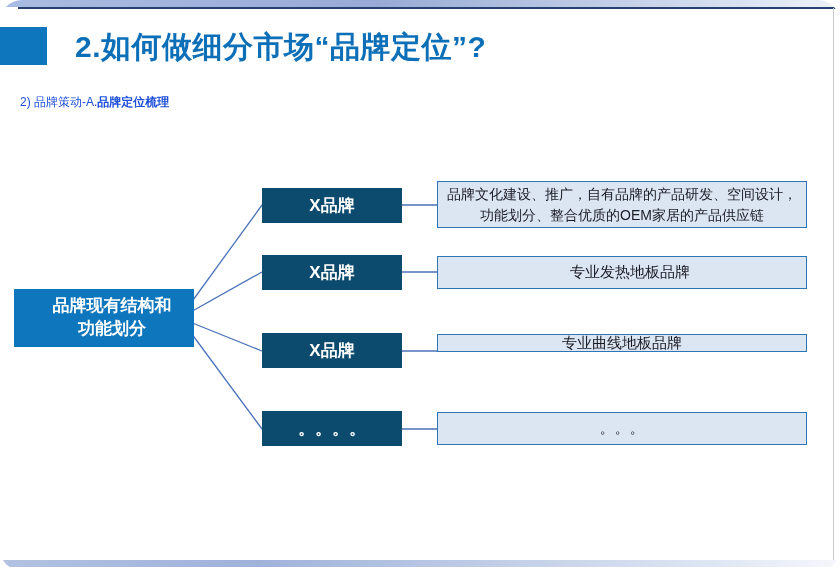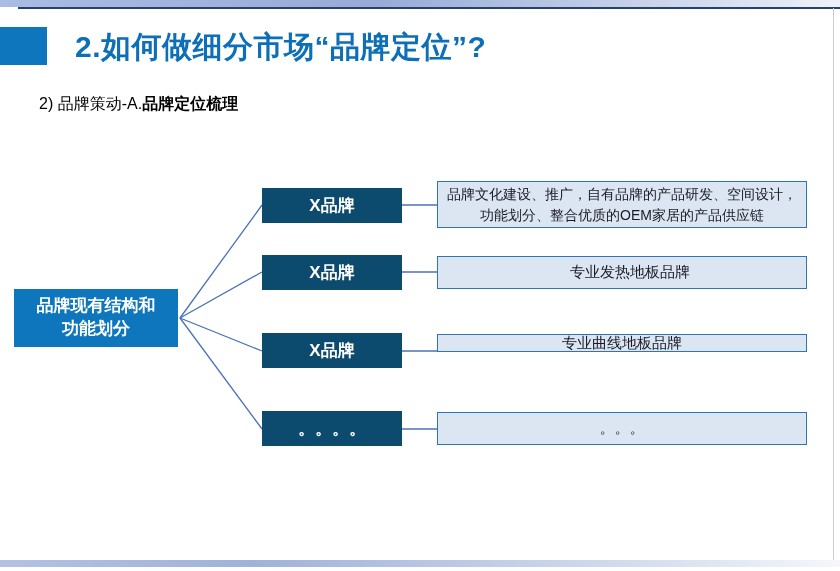--- a/index.html
+++ b/index.html
@@ -5,20 +5,21 @@
   html,body{margin:0;padding:0;}
   body{
     font-family:"Liberation Sans","DejaVu Sans",sans-serif;
     background:#ffffff;
   }
   .slide{
     position:relative;
     width:840px;height:571px;
     background:#ffffff;
     overflow:hidden;
+    border-radius:22px;
   }
   
   .top-bar{
     position:absolute;left:0;top:0;width:840px;height:7px;
     background:linear-gradient(to right,#a9bce3 0%,#97abd6 45%,#dde4f2 90%,#eef2f8 100%);
   }
   .top-line{
     position:absolute;left:18px;top:7px;width:822px;height:2px;
     background:#28426f;
   }
@@ -27,32 +28,32 @@
     position:absolute;left:0;top:27px;width:47px;height:38px;
     background:#0e76bc;
   }
   .page-title{
     position:absolute;left:75px;top:27px;width:700px;
     font-size:30px;font-weight:bold;color:#0d6fb7;
     letter-spacing:0.5px;
     white-space:nowrap;
   }
   .subtitle{
-    position:absolute;left:39px;top:94px;
-    font-size:16px;color:#000000;
+    position:absolute;left:20px;top:94px;
+    font-size:12px;color:#1d4ed8;
     white-space:nowrap;
   }
   .subtitle .bold{font-weight:bold;}
   
   .root-box{
     position:absolute;left:14px;top:289px;width:164px;height:58px;
     background:#0e76bc;color:#ffffff;
     font-size:17px;font-weight:bold;line-height:1.35;
     display:flex;align-items:center;justify-content:center;
-    text-align:center;white-space:pre-line;
+    text-align:center;white-space:pre-line;padding-left:16px;
   }
   .brand-box{
     position:absolute;left:262px;width:140px;height:35px;
     background:#0c4a6e;color:#ffffff;
     font-size:17px;font-weight:bold;
     display:flex;align-items:center;justify-content:center;
     text-align:center;
   }
   .desc-box{
     position:absolute;left:437px;width:370px;

